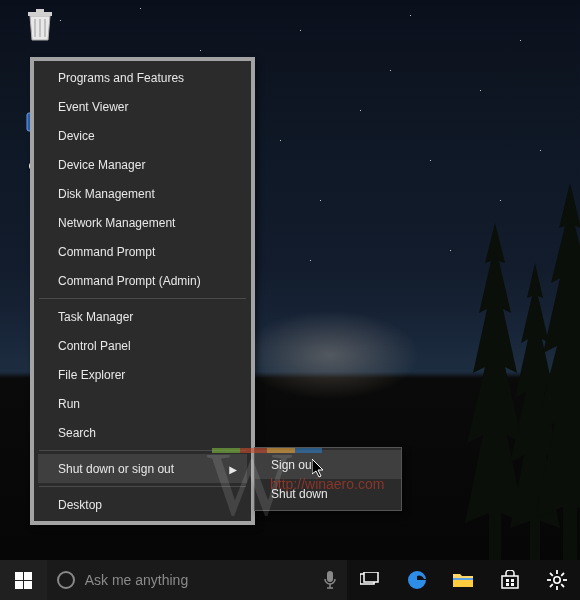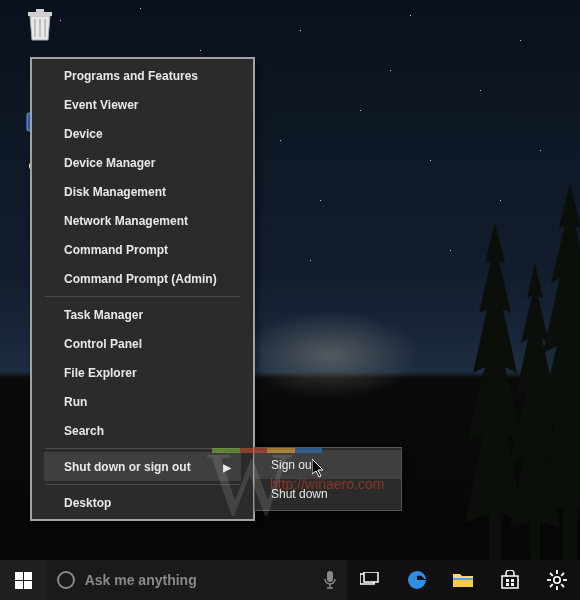--- a/index.html
+++ b/index.html
@@ -37,33 +37,32 @@
   .start-button {
     width: 48px; height: 40px; display: flex; align-items: center; justify-content: center;
     background: #202020;
   }
   .search-box {
     flex: 0 0 auto; width: 300px; height: 40px; background: #1a1a1a;
     display: flex; align-items: center; color: #8a8a8a; font-size: 14px; padding: 0 10px;
     gap: 10px;
   }
   .search-box .circle { width: 18px; height: 18px; border: 2px solid #888; border-radius: 50%; flex: none; }
-  .search-box .text { flex: 1; font-weight: bold; }
+  .search-box .text { flex: 1; }
   .search-box .mic { width: 14px; height: 20px; flex: none; }
   .tb-spacer { flex: 1; }
   .tb-icon {
     width: 48px; height: 40px; display: flex; align-items: center; justify-content: center;
     color: #fff;
   }
 
   .context-menu {
     position: absolute; left: 30px; top: 57px; width: 225px;
-    background: #2b2b2b; border: 2px solid #a3a3a3; padding: 2px 12px;
+    background: #2b2b2b; border: 4px solid #a3a3a3; padding: 2px 4px;
     box-shadow: 3px 3px 6px rgba(0,0,0,0.4);
-    font-weight: bold;
   }
   .menu-item {
     height: 29px; display: flex; align-items: center; padding: 0 20px;
     color: #e8e8e8; font-size: 12px; position: relative;
   }
   .menu-item.hovered, .menu-item:hover { background: #3f3f3f; }
   .menu-sep { height: 1px; background: #4a4a4a; margin: 3px 1px; }
   .menu-item .arrow {
     position: absolute; right: 10px; top: 50%; transform: translateY(-50%);
     color: #e8e8e8; font-size: 10px;

